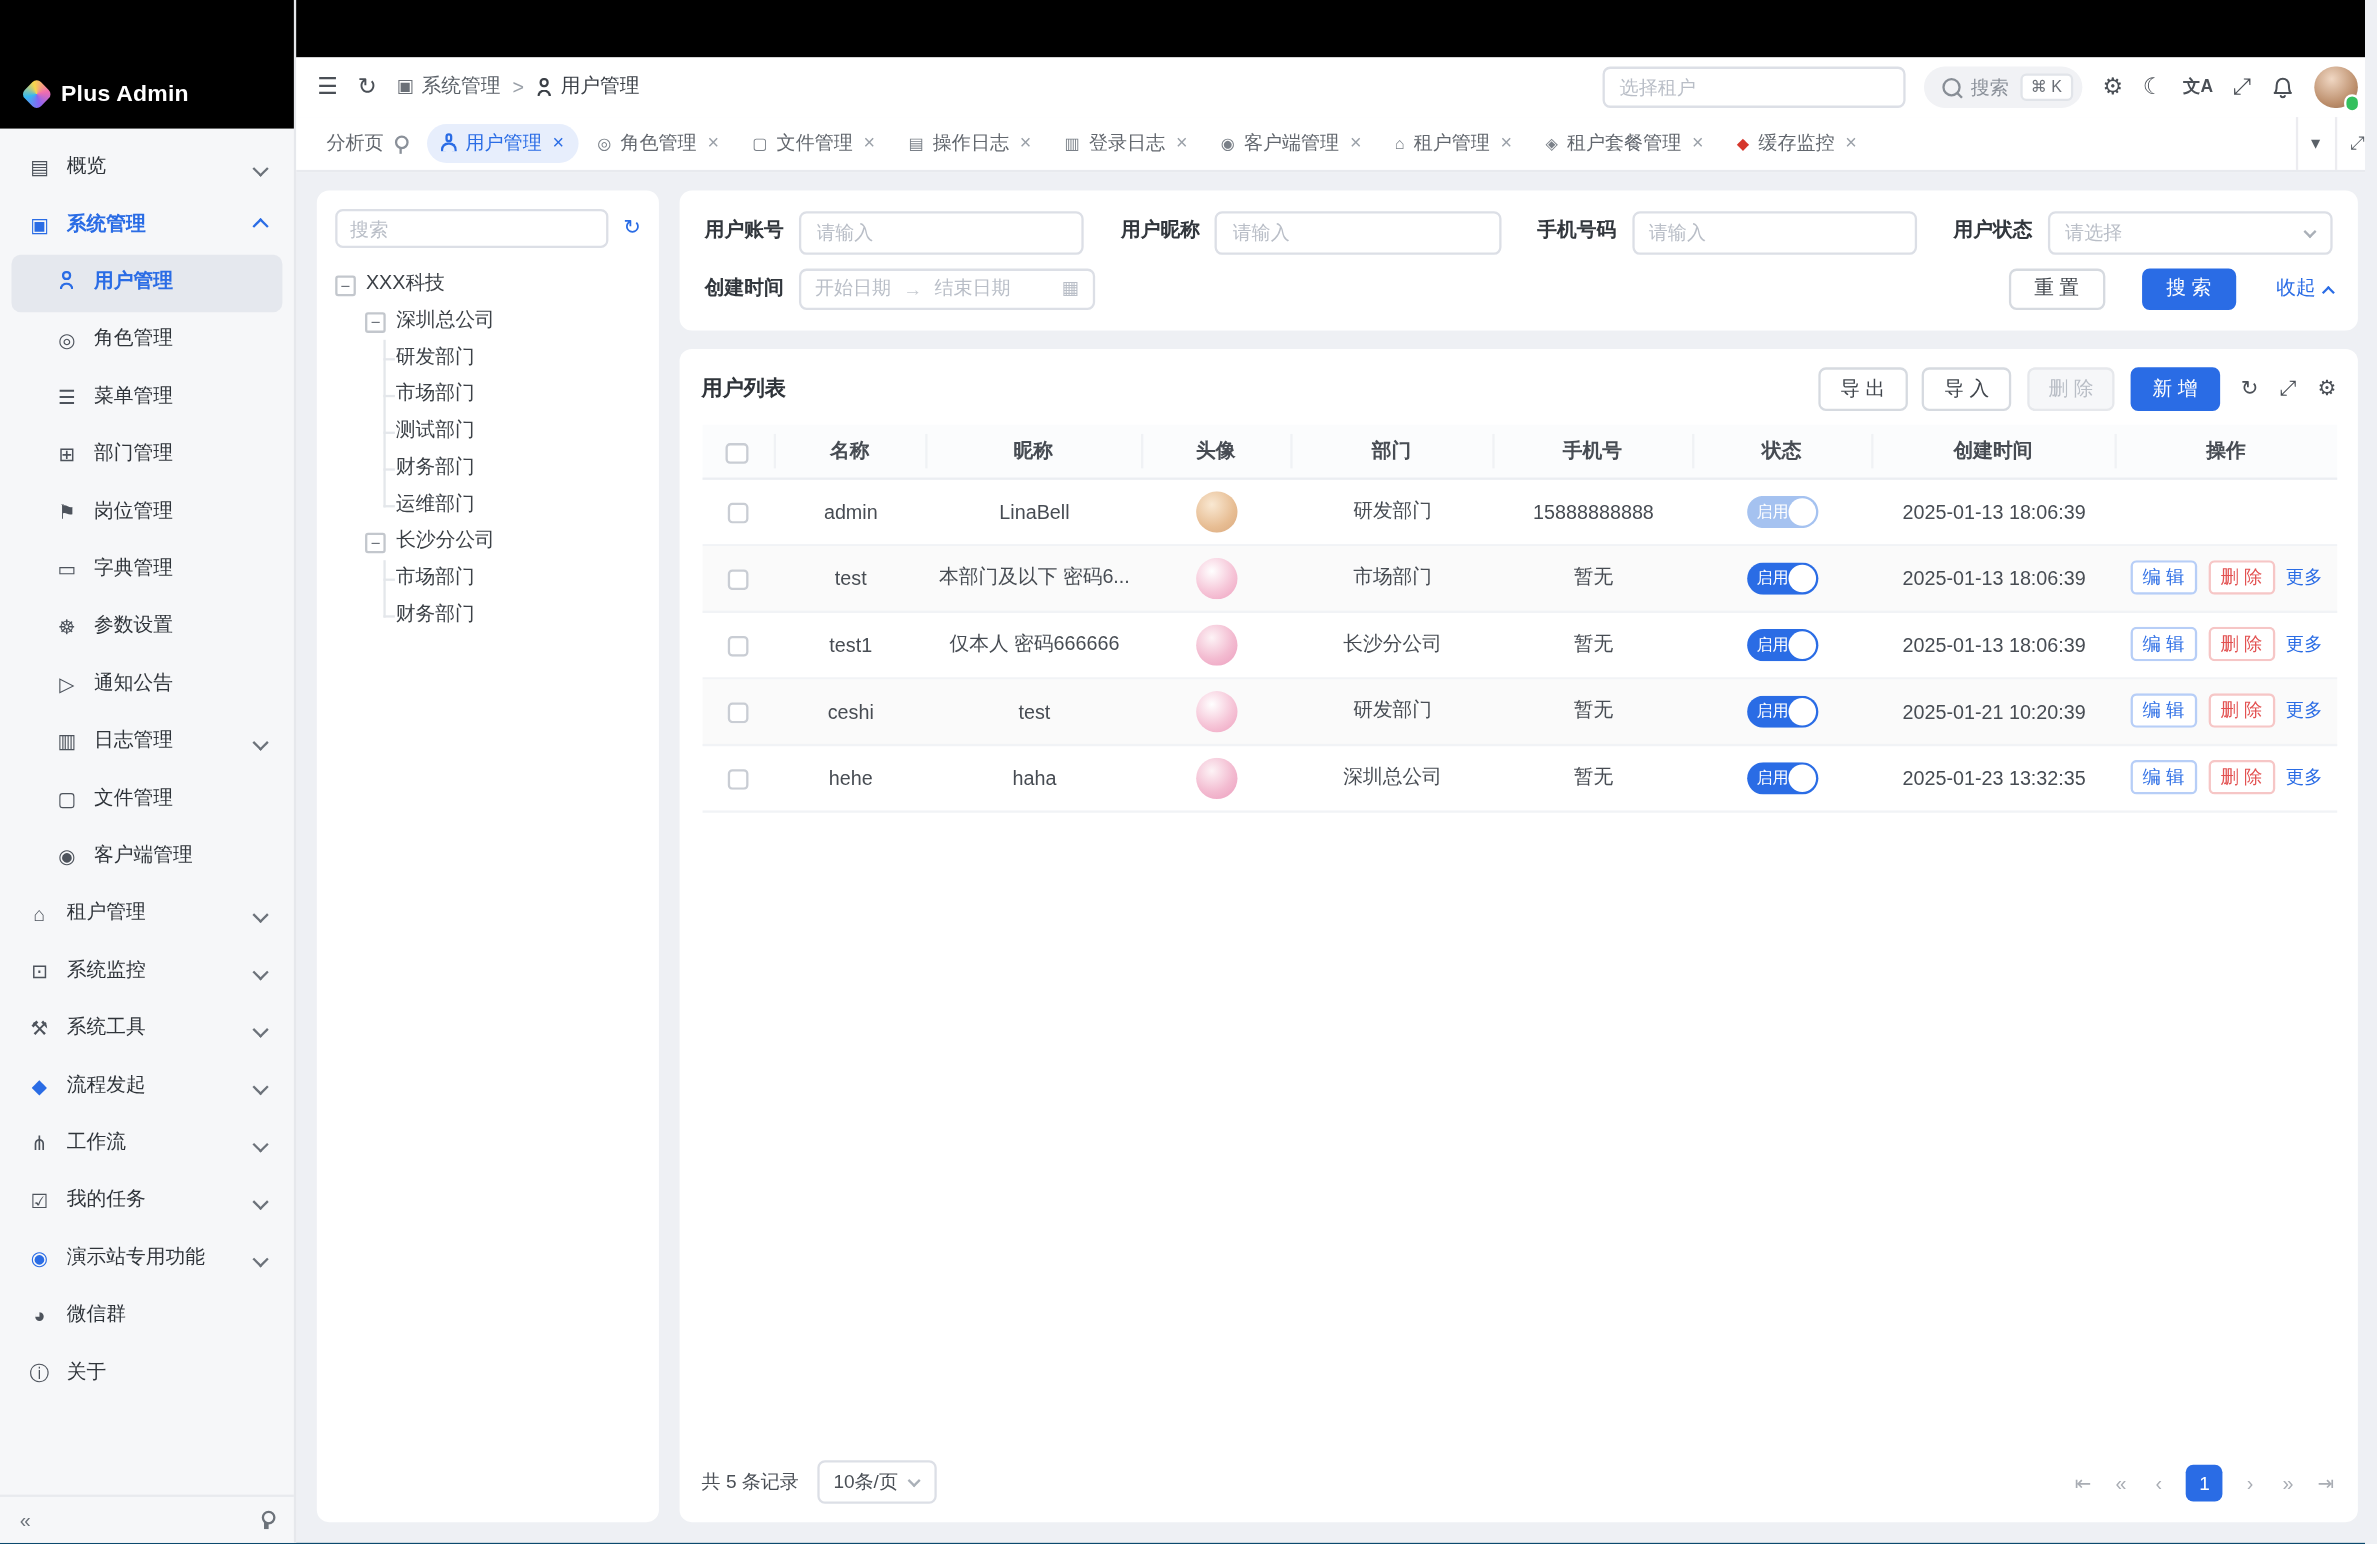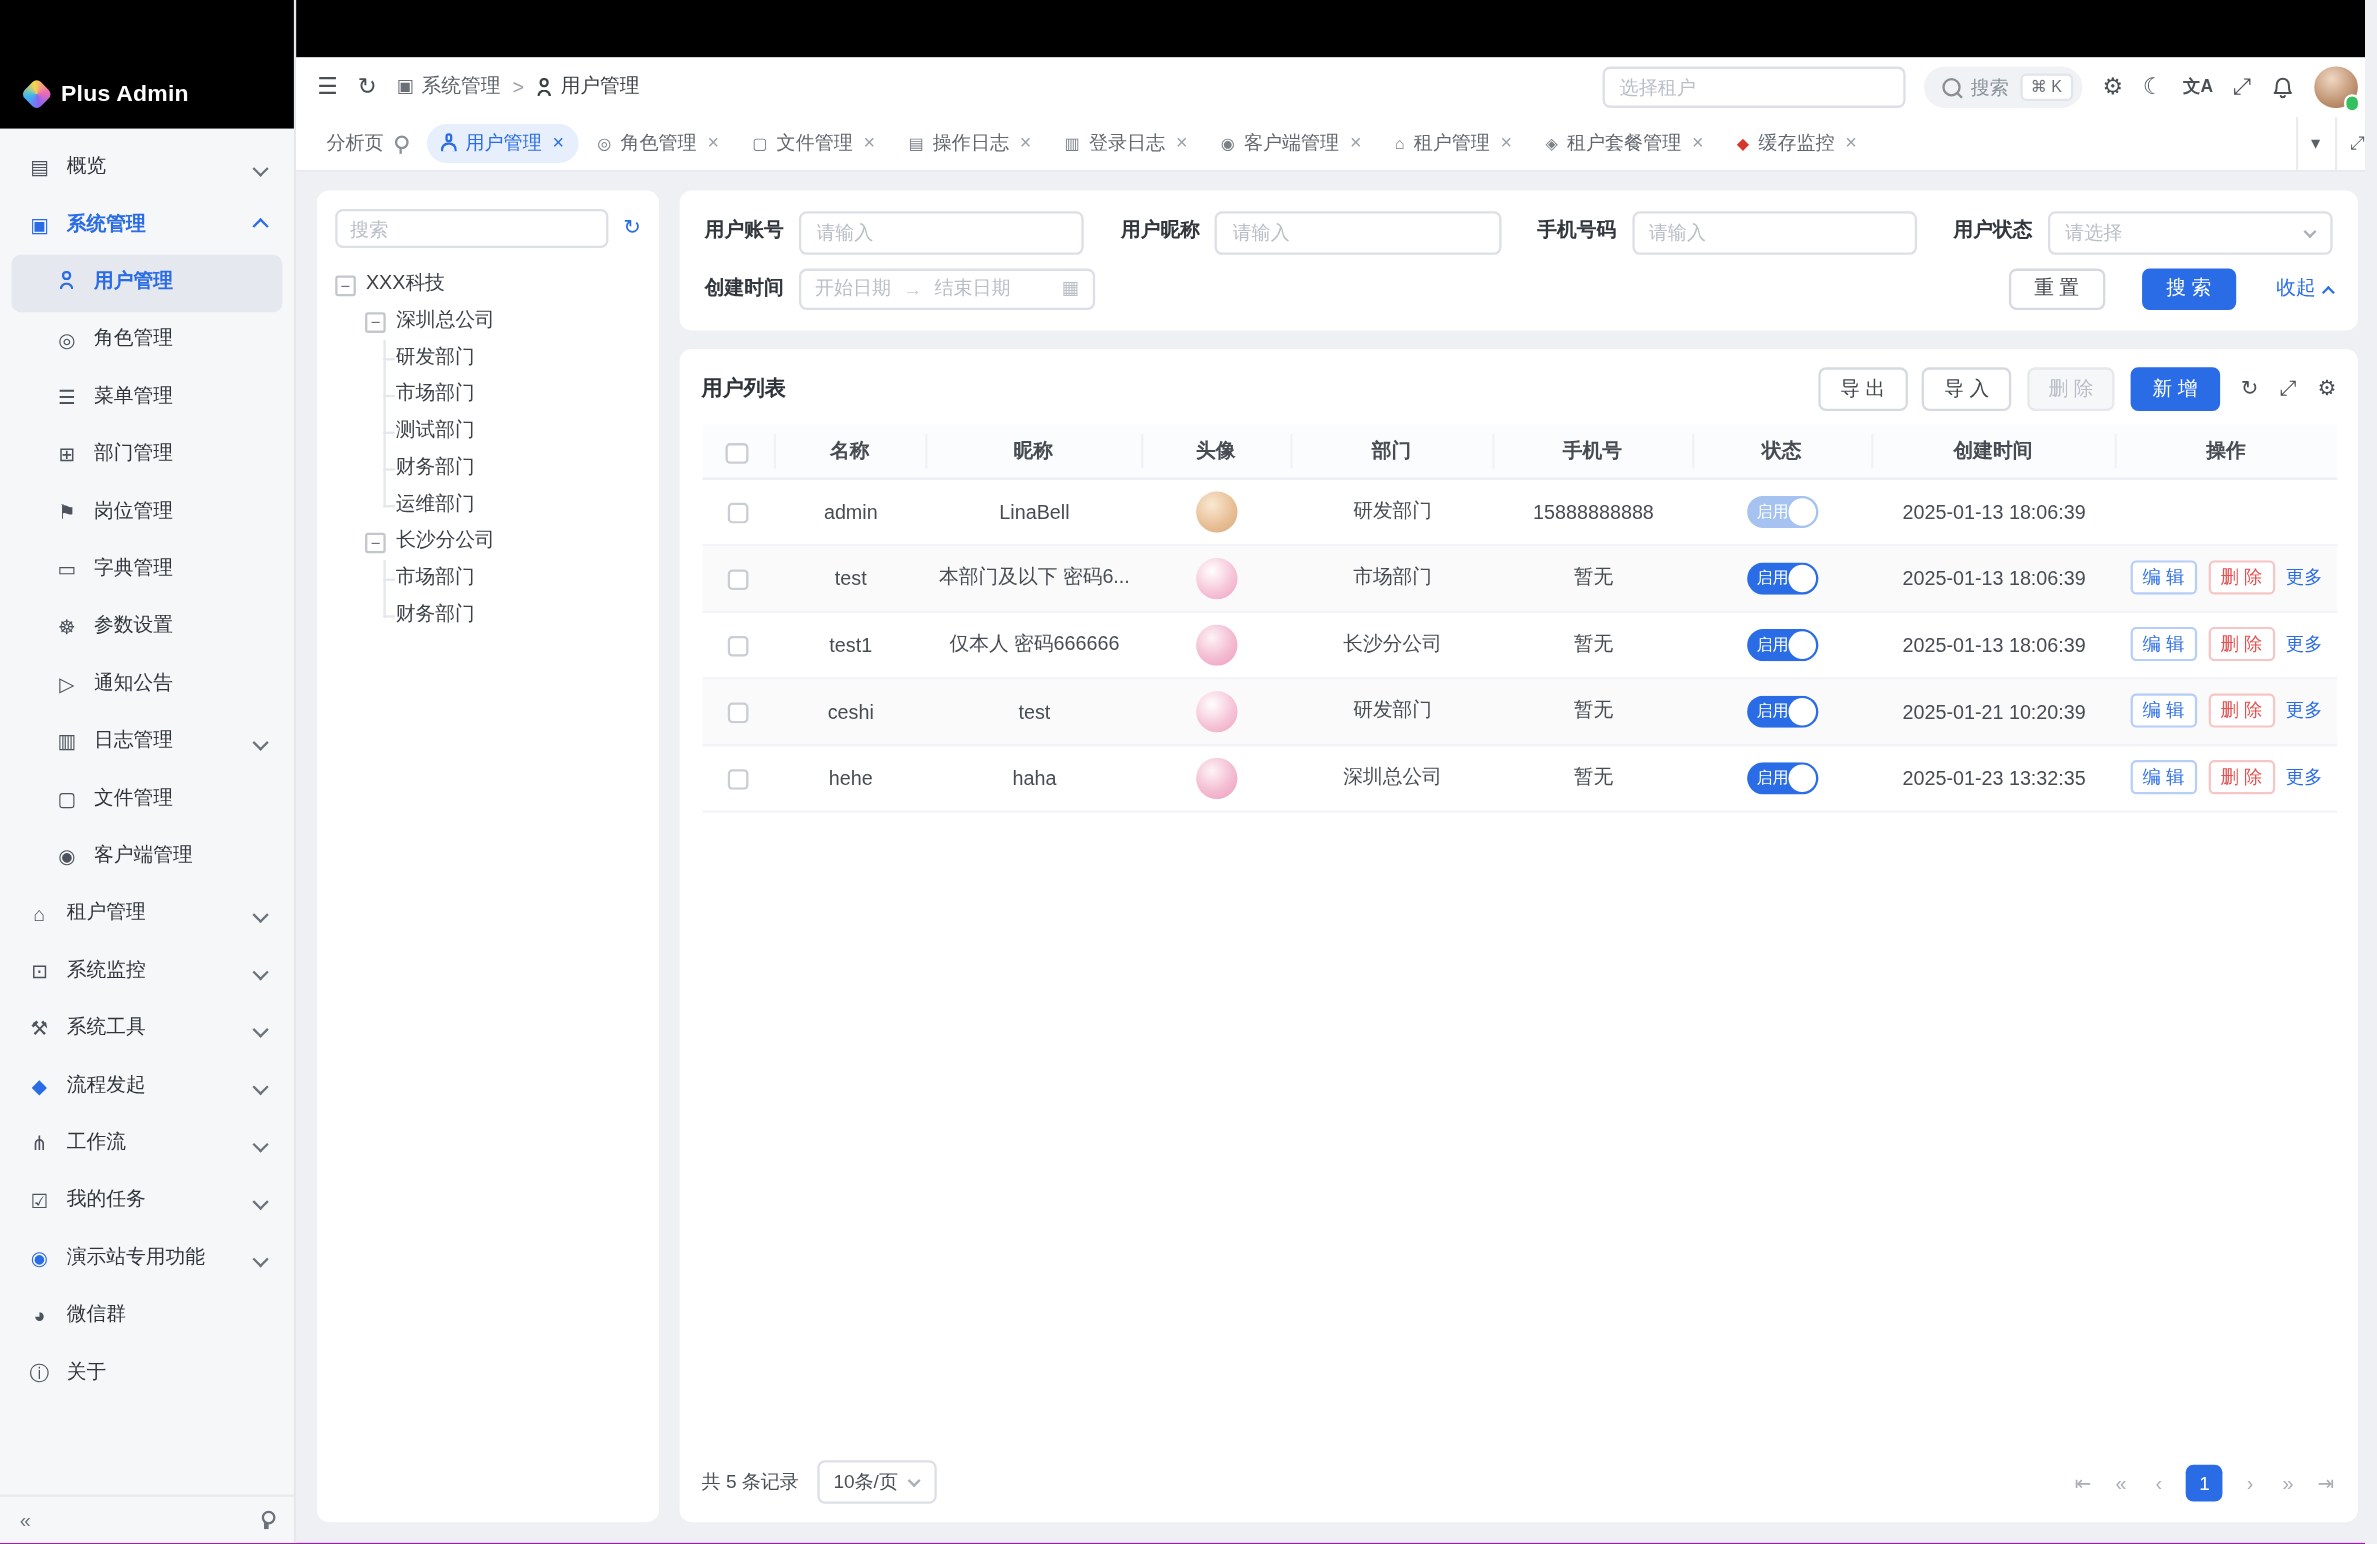--- a/index.html
+++ b/index.html
@@ -1,16 +1,16 @@
 <!DOCTYPE html>
 <html style="font-size:10.6px"><head>
 <meta charset="utf-8">
 <style>
   html,body{margin:0;padding:0;background:#eef0f4;overflow:hidden}
-  #stage{width:2365px;height:1544px;overflow:hidden;background:#a21caf}
+  #stage{width:2365px;height:1544px;overflow:hidden;background:#0c4a6e}
   #app{width:1036px;height:672px;transform:scale(2.2959);transform-origin:0 0;display:flex;
        font-family:"Liberation Sans","DejaVu Sans",sans-serif;font-size:8.6px;color:#33383e;background:#eef0f4}
   :root{--blue:#2a6ce5;--ph:#b9bec7;--border:#dcdfe6}
   .spacer{flex:1}
   
   .sidebar{width:129px;flex:0 0 129px;display:flex;flex-direction:column;background:#f6f7f9;border-right:0.7px solid #e6e8ec;box-sizing:border-box}
   .logo-area{height:56px;flex:none;background:#000;display:flex;align-items:center;gap:6px;padding:25px 0 0 10.6px;box-sizing:border-box}
   .logo-mark{width:10px;height:10px;border-radius:2.6px;flex:none;
     background:conic-gradient(from 210deg,#35b9f1,#f8d64b,#f06eae,#8a63f3,#35b9f1);transform:rotate(45deg)}
   .logo-text{color:#fff;font-size:10px;font-weight:700;letter-spacing:0.1px;white-space:nowrap}

